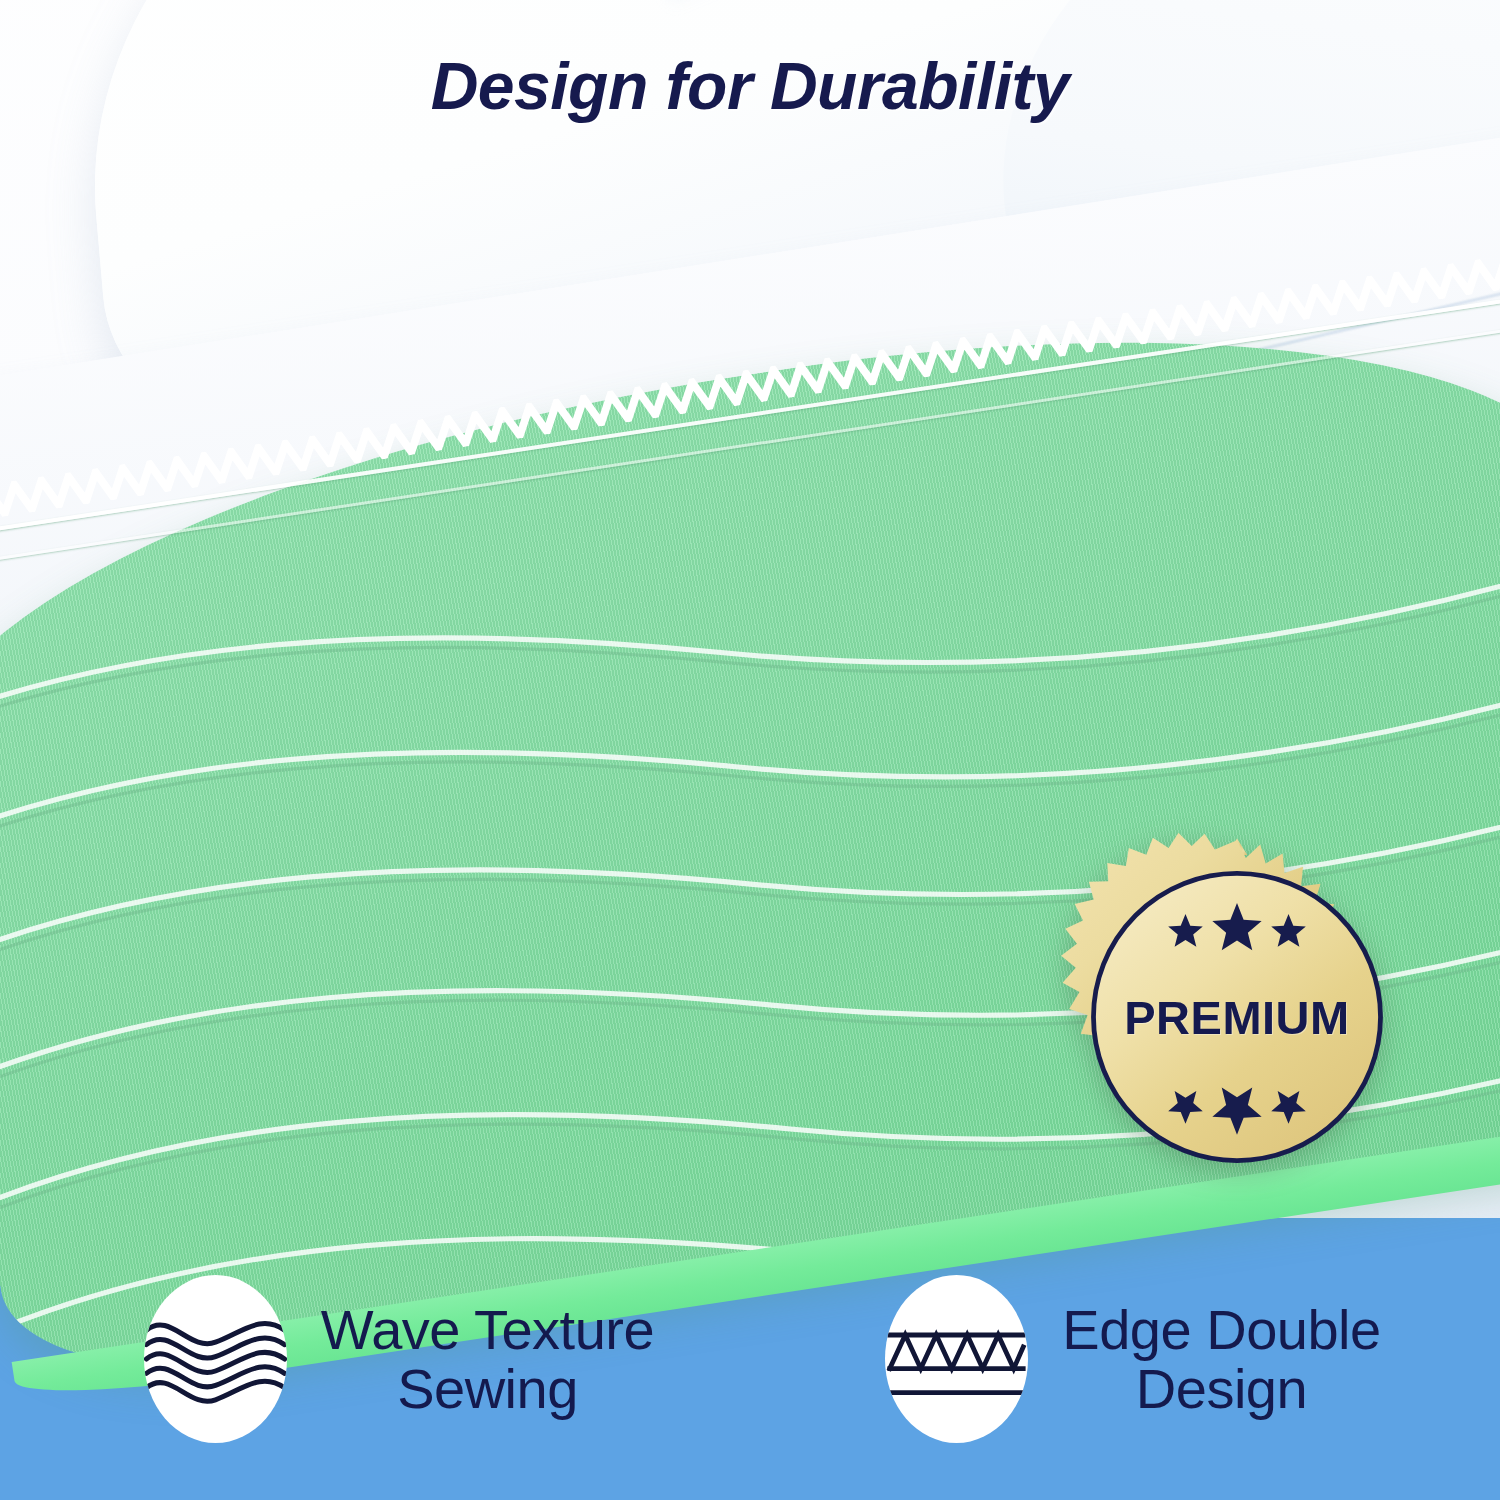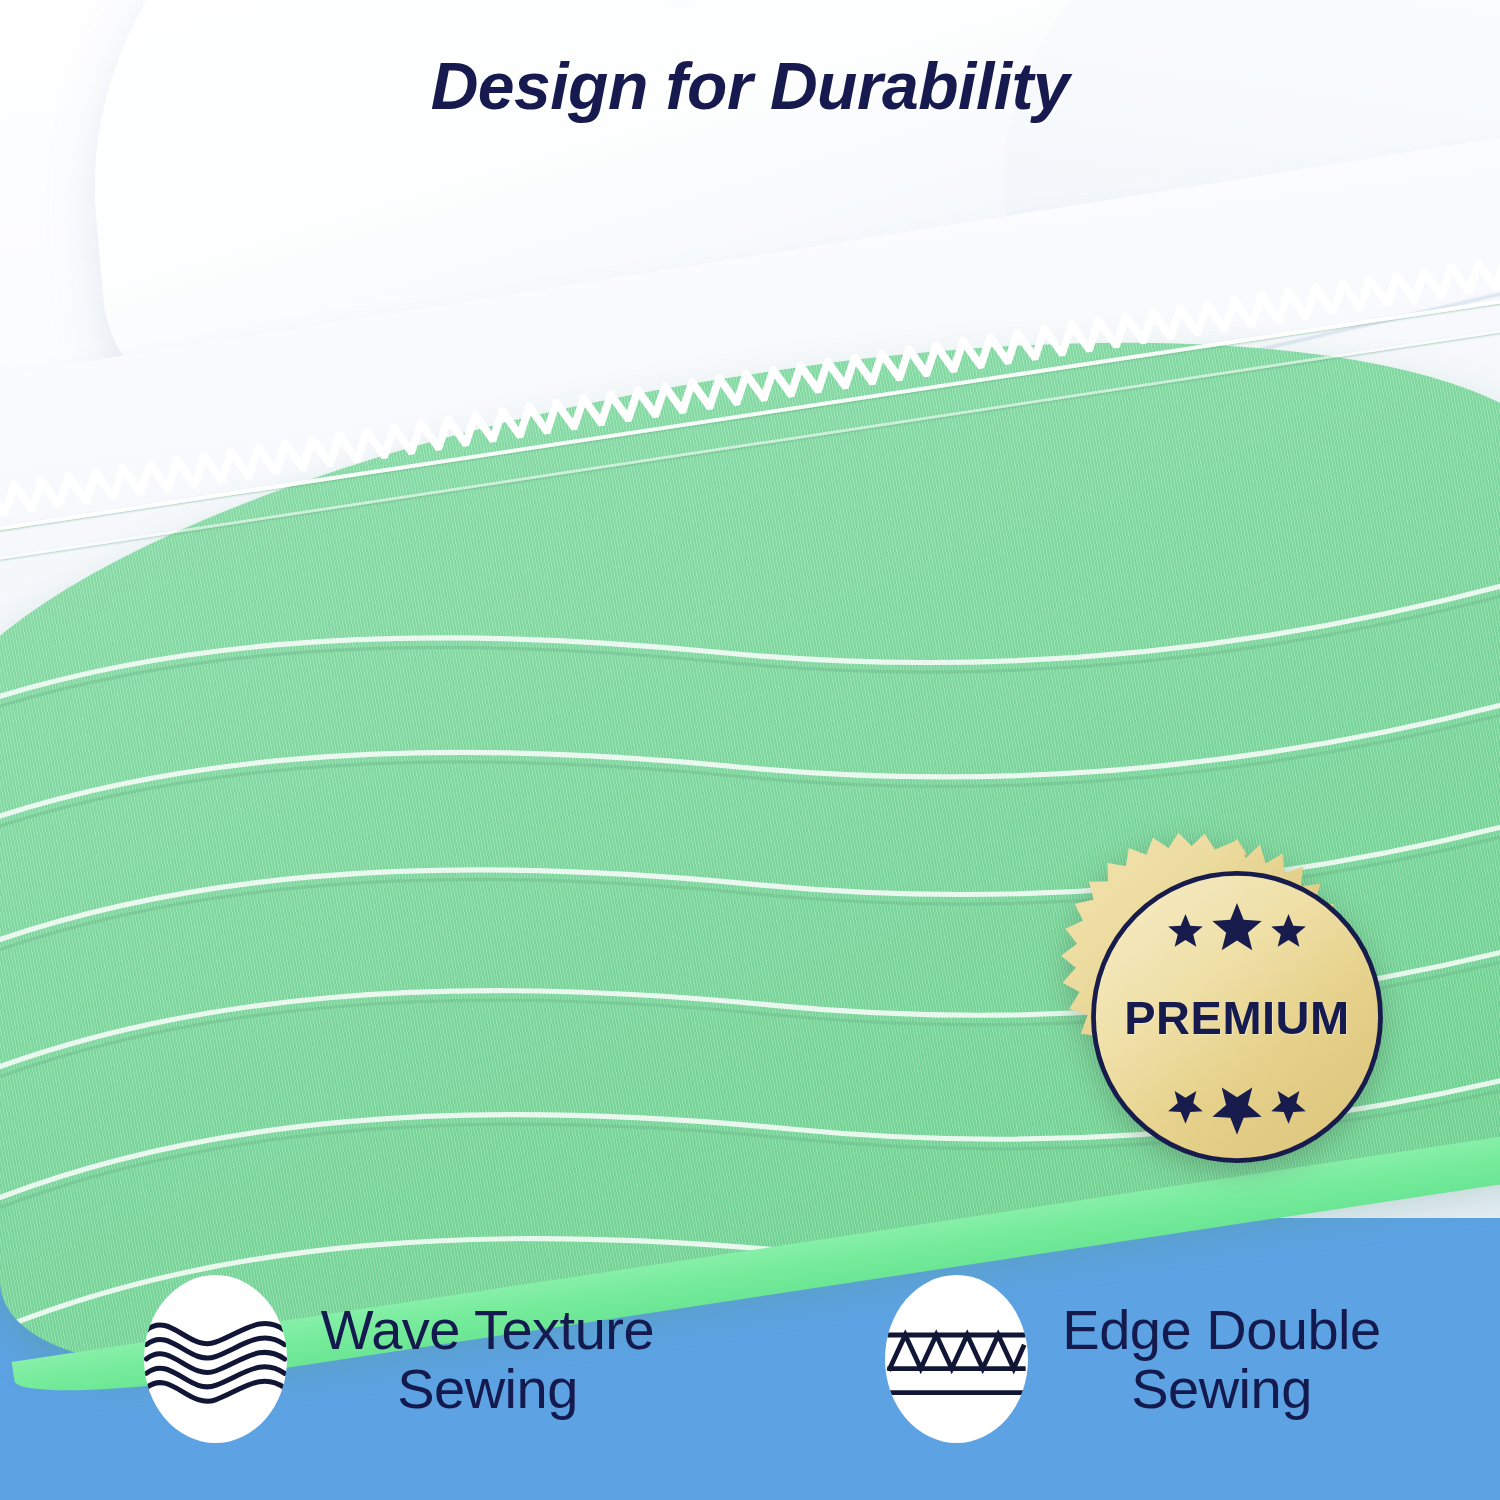--- a/index.html
+++ b/index.html
@@ -405,18 +405,18 @@
         <svg viewBox="0 0 120 140" preserveAspectRatio="none" aria-hidden="true">
           <g stroke="#111636" stroke-width="4" fill="none" stroke-linecap="square">
             <line x1="4" y1="50" x2="116" y2="50"></line>
             <polyline points="4,78 17,50 30,78 43,50 56,78 69,50 82,78 95,50 108,78 116,60"></polyline>
             <line x1="4" y1="78" x2="116" y2="78"></line>
             <line x1="4" y1="98" x2="116" y2="98"></line>
           </g>
         </svg>
       </div>
       <div class="feature-label">Edge Double
-Sewing</div>
+Design</div>
     </div>
 
   </div>
 
 </div>
 
 </body></html>

